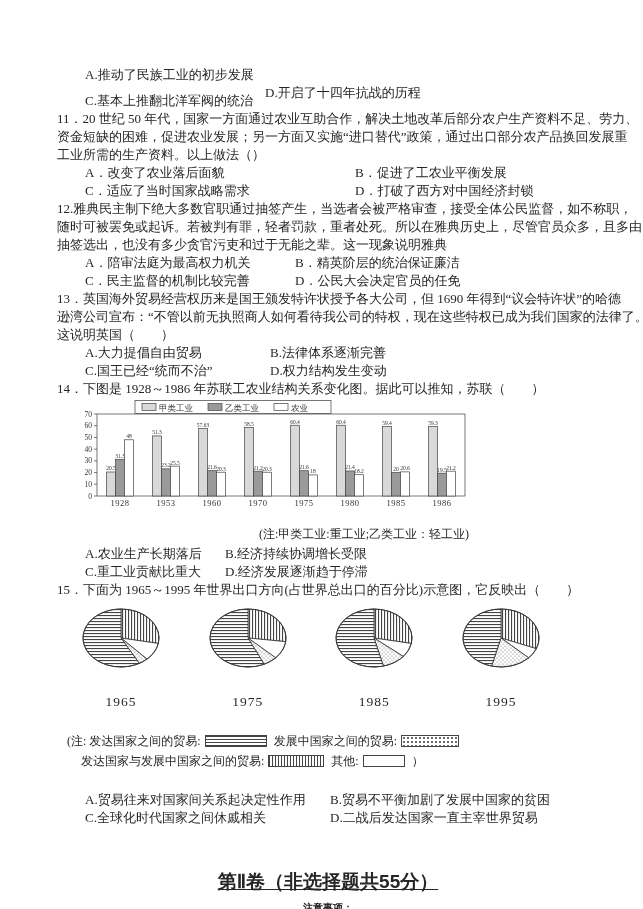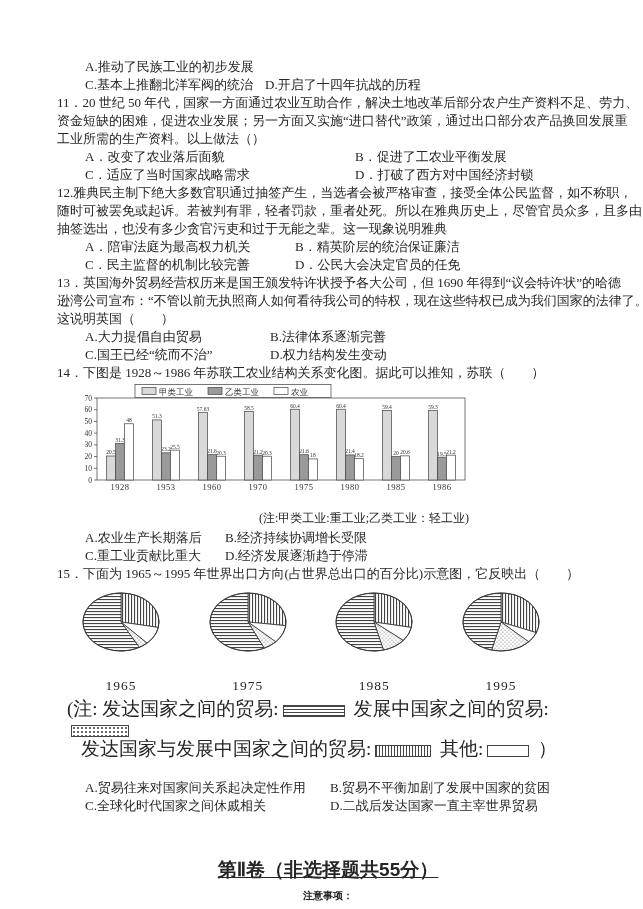--- a/index.html
+++ b/index.html
@@ -2,28 +2,28 @@
 <html><head>
 <meta charset="utf-8">
 <style>
   * { margin:0; padding:0; box-sizing:border-box; }
   html,body { width:643px; height:909px; background:#ffffff; overflow:hidden; }
   body { font-family:"Liberation Serif", serif; color:#262626; }
   .page { position:relative; width:643px; height:909px; background:#fff; }
   .content { position:absolute; left:57px; top:58px; width:542px; font-size:13px; line-height:18px; }
   .line { white-space:nowrap; }
   .opts { display:flex; padding-left:28px; white-space:nowrap; }
-  .c1-180 { width:180px; } .c1-270 { width:270px; } .c1-210 { width:210px; }
+  .c1-180 { width:180px;margin-top:8px; } .c1-270 { width:270px; } .c1-210 { width:210px; }
   .c1-185 { width:185px; } .c1-140 { width:140px; } .c1-245 { width:245px; }
   .chart-wrap { margin:2px 0 2px 12px; width:400px; }
   .chart-note { text-align:right; font-size:12px; margin-top:10px; }
   .pies-row { display:flex; margin:6px 0 2px 14px; width:480px; justify-content:space-between; }
   .pie-block { width:100px; text-align:center; }
   .pie-block .ylab { font-size:13.5px; margin-top:17px; letter-spacing:1px; }
-  .note-block { margin-top:4px; padding-left:10px; font-size:19px; line-height:20px; }
+  .note-block { margin-top:20px; padding-left:10px; font-size:12px; line-height:20px; }
   .note-block .nline2 { padding-left:14px; }
   .sw { display:inline-block; height:12px; border:1px solid #444; vertical-align:-2px; background:#fff; margin:0 4px; }
   .sw-h { width:62px; background-image:repeating-linear-gradient(180deg,#444 0 1px,#fff 1px 3px); }
   .sw-d { width:58px; background-image:radial-gradient(#666 0.7px, transparent 0.9px); background-size:4px 4px; }
   .sw-v { width:56px; background-image:repeating-linear-gradient(90deg,#444 0 1px,#fff 1px 3px); }
   .sw-w { width:42px; }
   .sec2-title { text-align:center; font-size:19px; font-weight:bold; margin-top:46px; font-family:"Liberation Sans", sans-serif;text-decoration:underline; }
   .notice { font-weight:bold; margin-top:8px; font-size:10px; font-family:"Liberation Sans", sans-serif;text-align:center; }
   .notice-item { margin-top:14px; padding-left:40px; font-size:13.5px; }
   svg text { font-family:"Liberation Serif", serif; fill:#333; }

